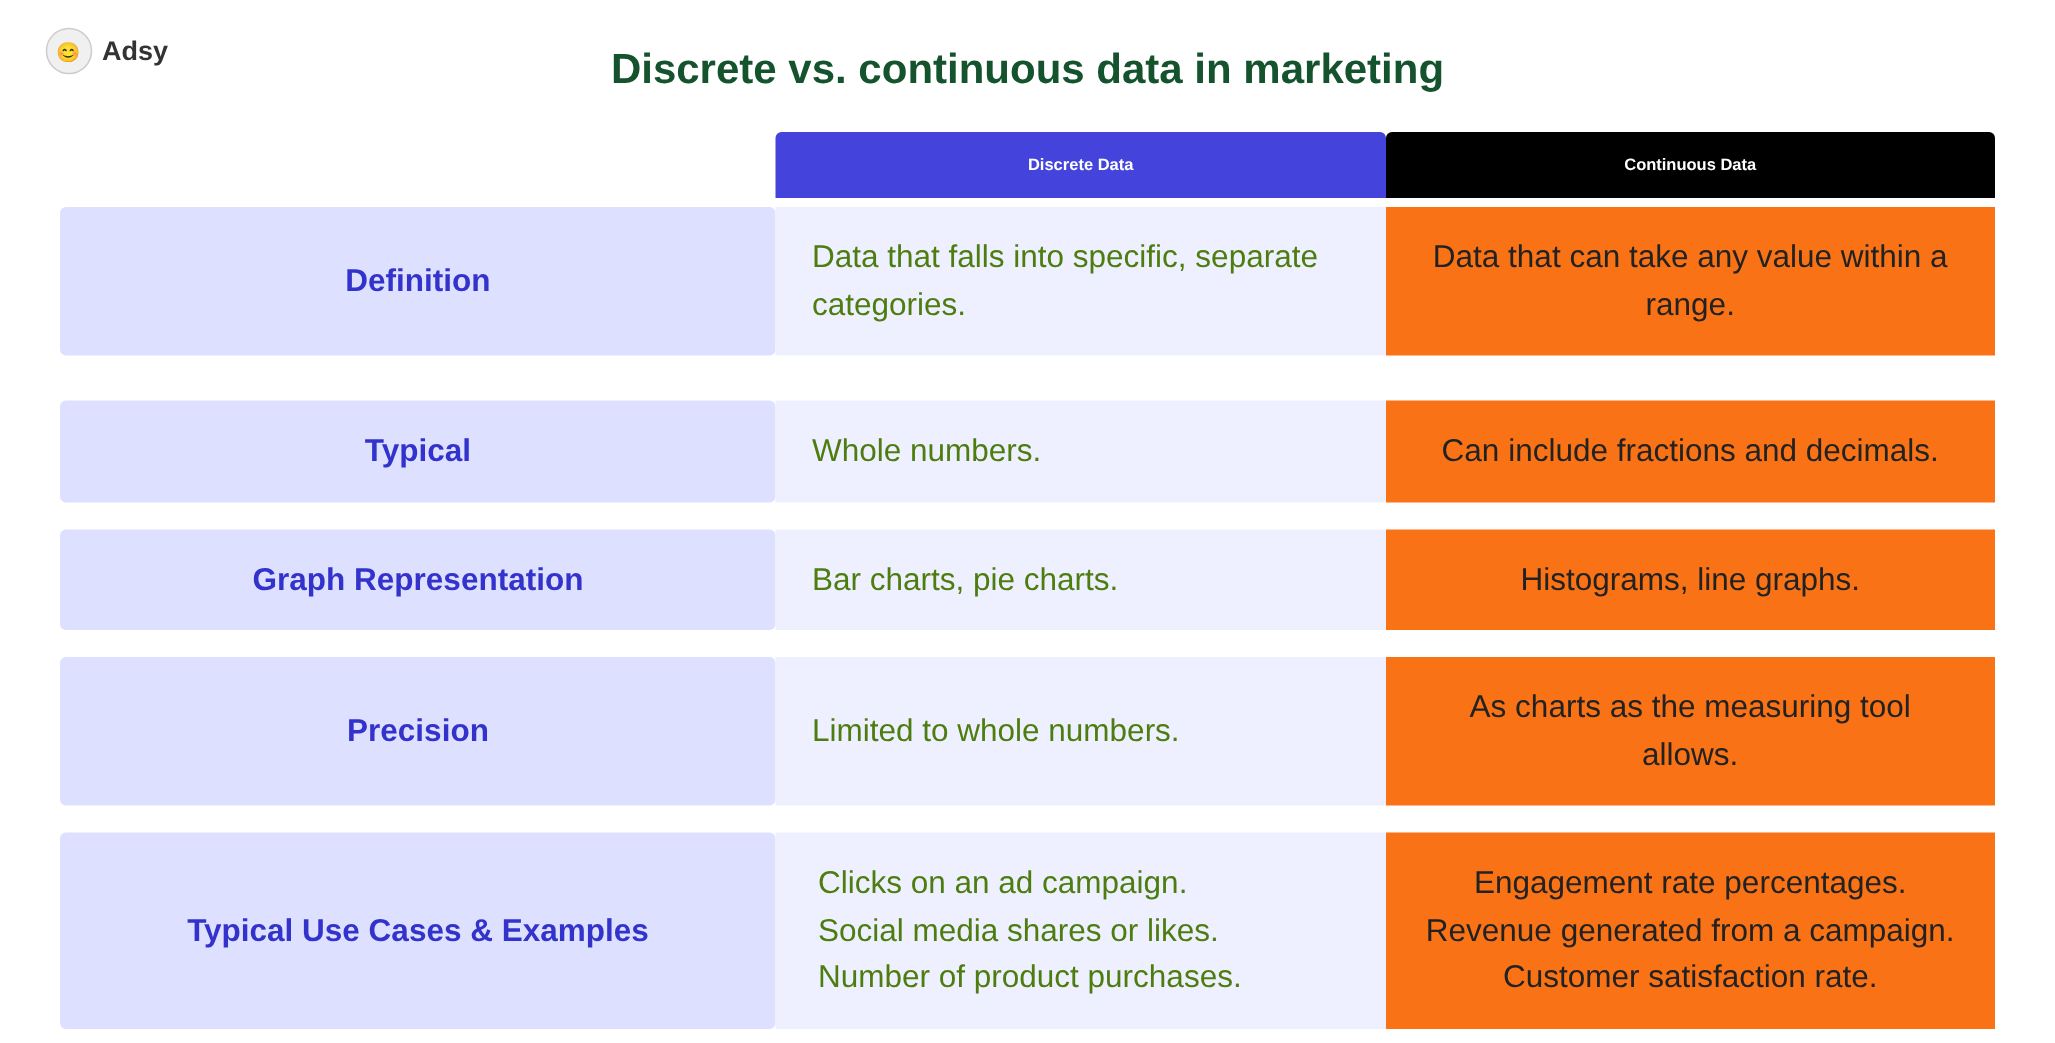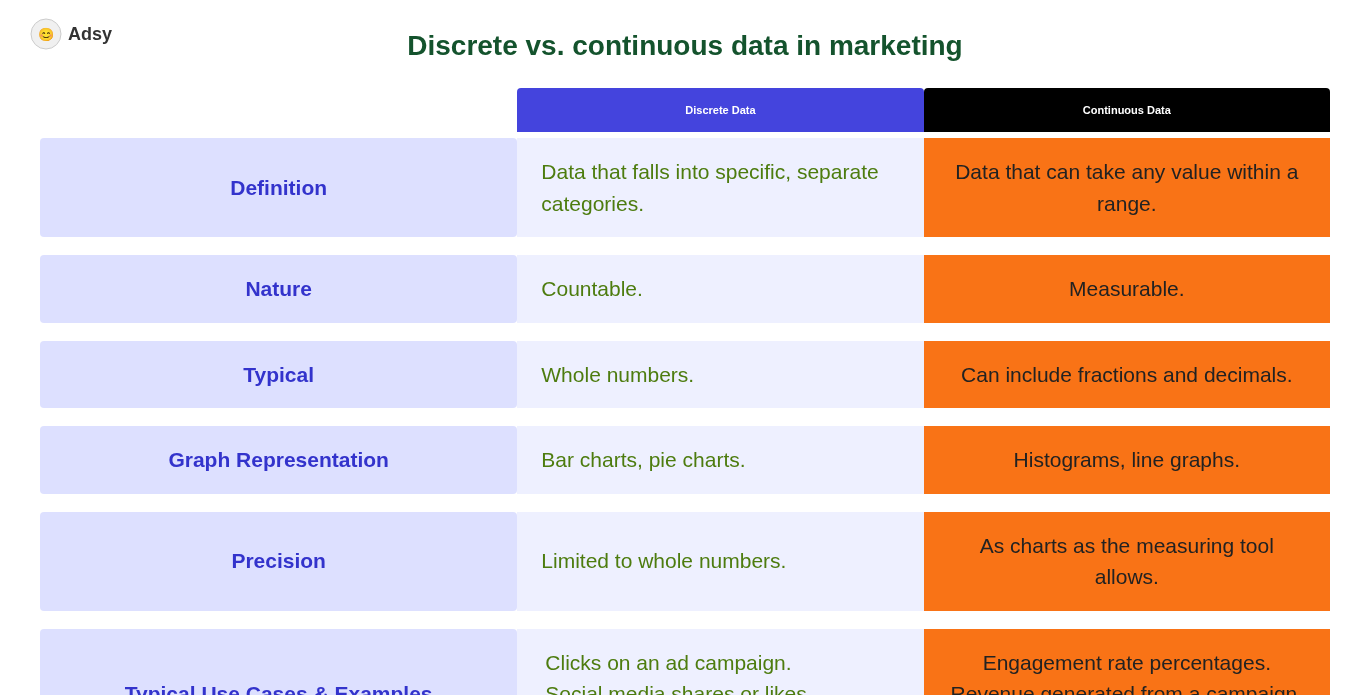--- a/index.html
+++ b/index.html
@@ -144,25 +144,20 @@
     </thead>
     <tbody id="table-body">
     <tr class="data-row">
           <td class="row-label">Definition</td>
           <td class="row-discrete">Data that falls into specific, separate categories.</td>
           <td class="row-continuous">Data that can take any value within a range.</td>
         </tr>
         <tr class="spacer-row">
           <td colspan="3"></td>
         </tr>
-        <tr class="data-row">
-          <td class="row-label">Nature</td>
-          <td class="row-discrete">Countable.</td>
-          <td class="row-continuous">Measurable.</td>
-        </tr>
         <tr class="spacer-row">
           <td colspan="3"></td>
         </tr>
         <tr class="data-row">
           <td class="row-label">Typical</td>
           <td class="row-discrete">Whole numbers.</td>
           <td class="row-continuous">Can include fractions and decimals.</td>
         </tr>
         <tr class="spacer-row">
           <td colspan="3"></td>

